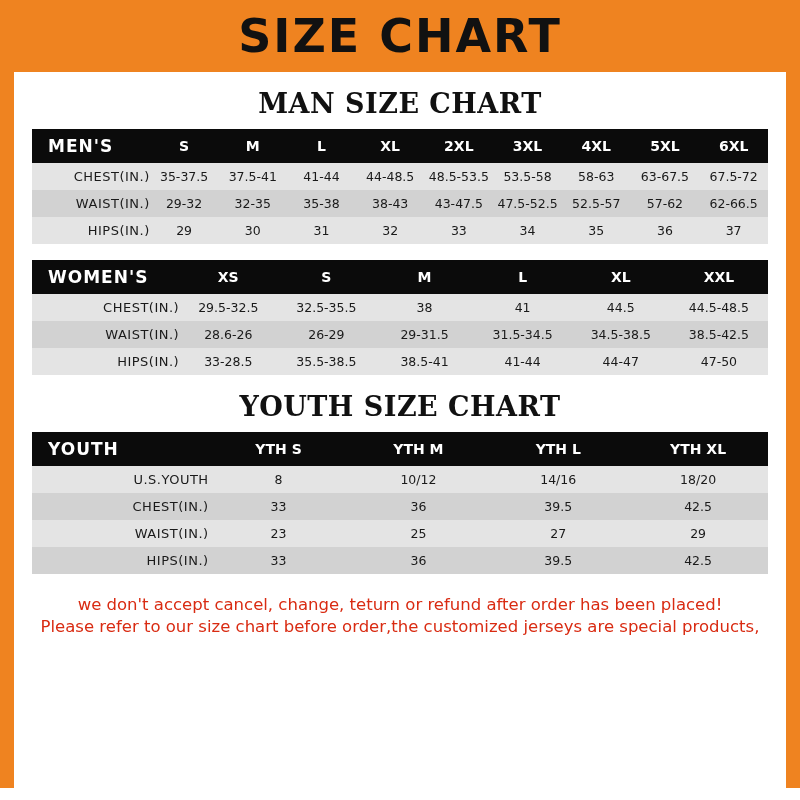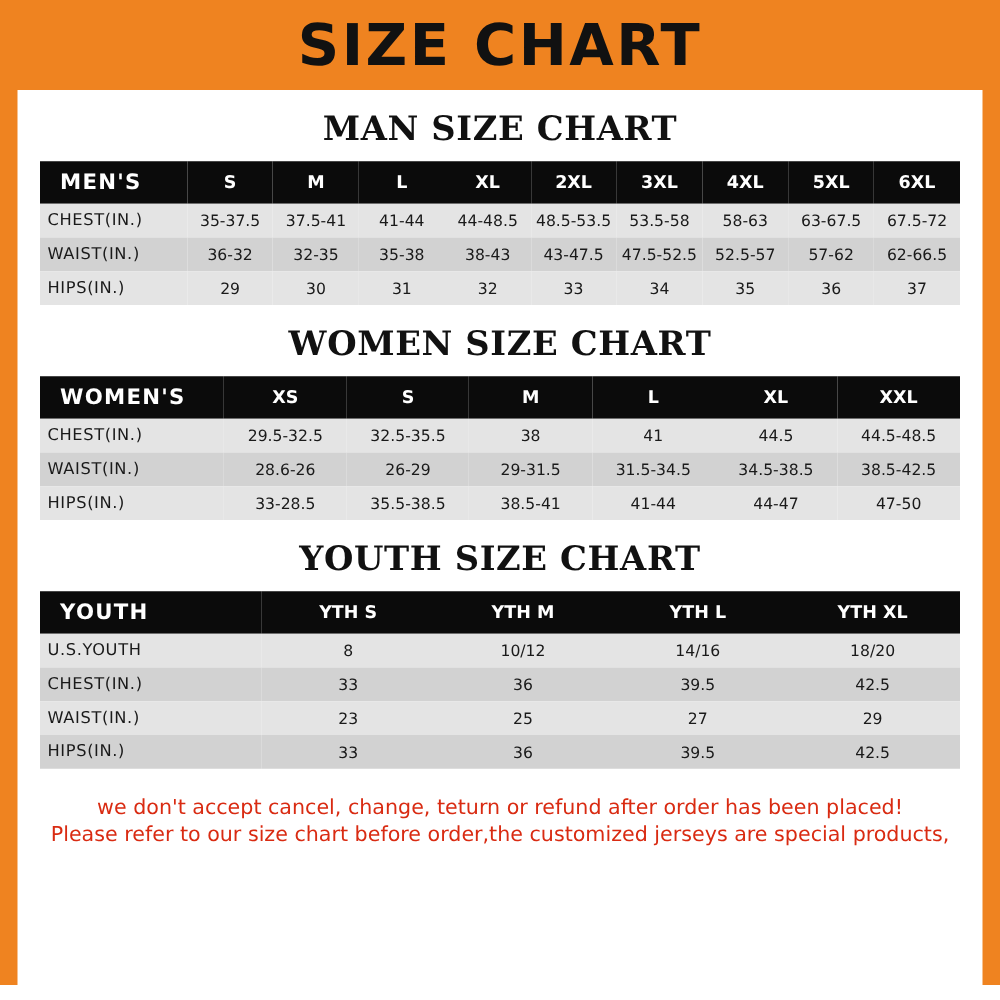--- a/index.html
+++ b/index.html
@@ -82,21 +82,21 @@
   table.chart tbody tr.odd td {
     background: #e4e4e4;
   }
   table.chart tbody tr.even td {
     background: #d2d2d2;
   }
   table.chart tbody td.rowhead {
     font-size: 13px;
     letter-spacing: 0.5px;
     padding-left: 6px;
-    text-align: left;
+    text-align: right;
     margin-left: 13px;
   }
   
   .men col.c0 { width: 16%; }
   .women col.c0 { width: 20%; }
   .youth col.c0 { width: 24%; }
 
   .footer-note {
     margin-top: 14px;
     padding: 6px 4px 0 4px;
@@ -158,21 +158,21 @@
             <td>41-44</td>
             <td>44-48.5</td>
             <td>48.5-53.5</td>
             <td>53.5-58</td>
             <td>58-63</td>
             <td>63-67.5</td>
             <td>67.5-72</td>
           </tr>
           <tr class="even">
             <td class="rowhead">WAIST(IN.)</td>
-            <td>36-32</td>
+            <td>29-32</td>
             <td>32-35</td>
             <td>35-38</td>
             <td>38-43</td>
             <td>43-47.5</td>
             <td>47.5-52.5</td>
             <td>52.5-57</td>
             <td>57-62</td>
             <td>62-66.5</td>
           </tr>
           <tr class="odd">
@@ -185,21 +185,20 @@
             <td>34</td>
             <td>35</td>
             <td>36</td>
             <td>37</td>
           </tr>
         </tbody>
       </table>
     </div>
 
     <div class="section">
-      <div class="section-title">WOMEN SIZE CHART</div>
       <table class="chart women">
         <colgroup>
           <col class="c0">
             <col>
             <col>
             <col>
             <col>
             <col>
             <col>
         </colgroup>

